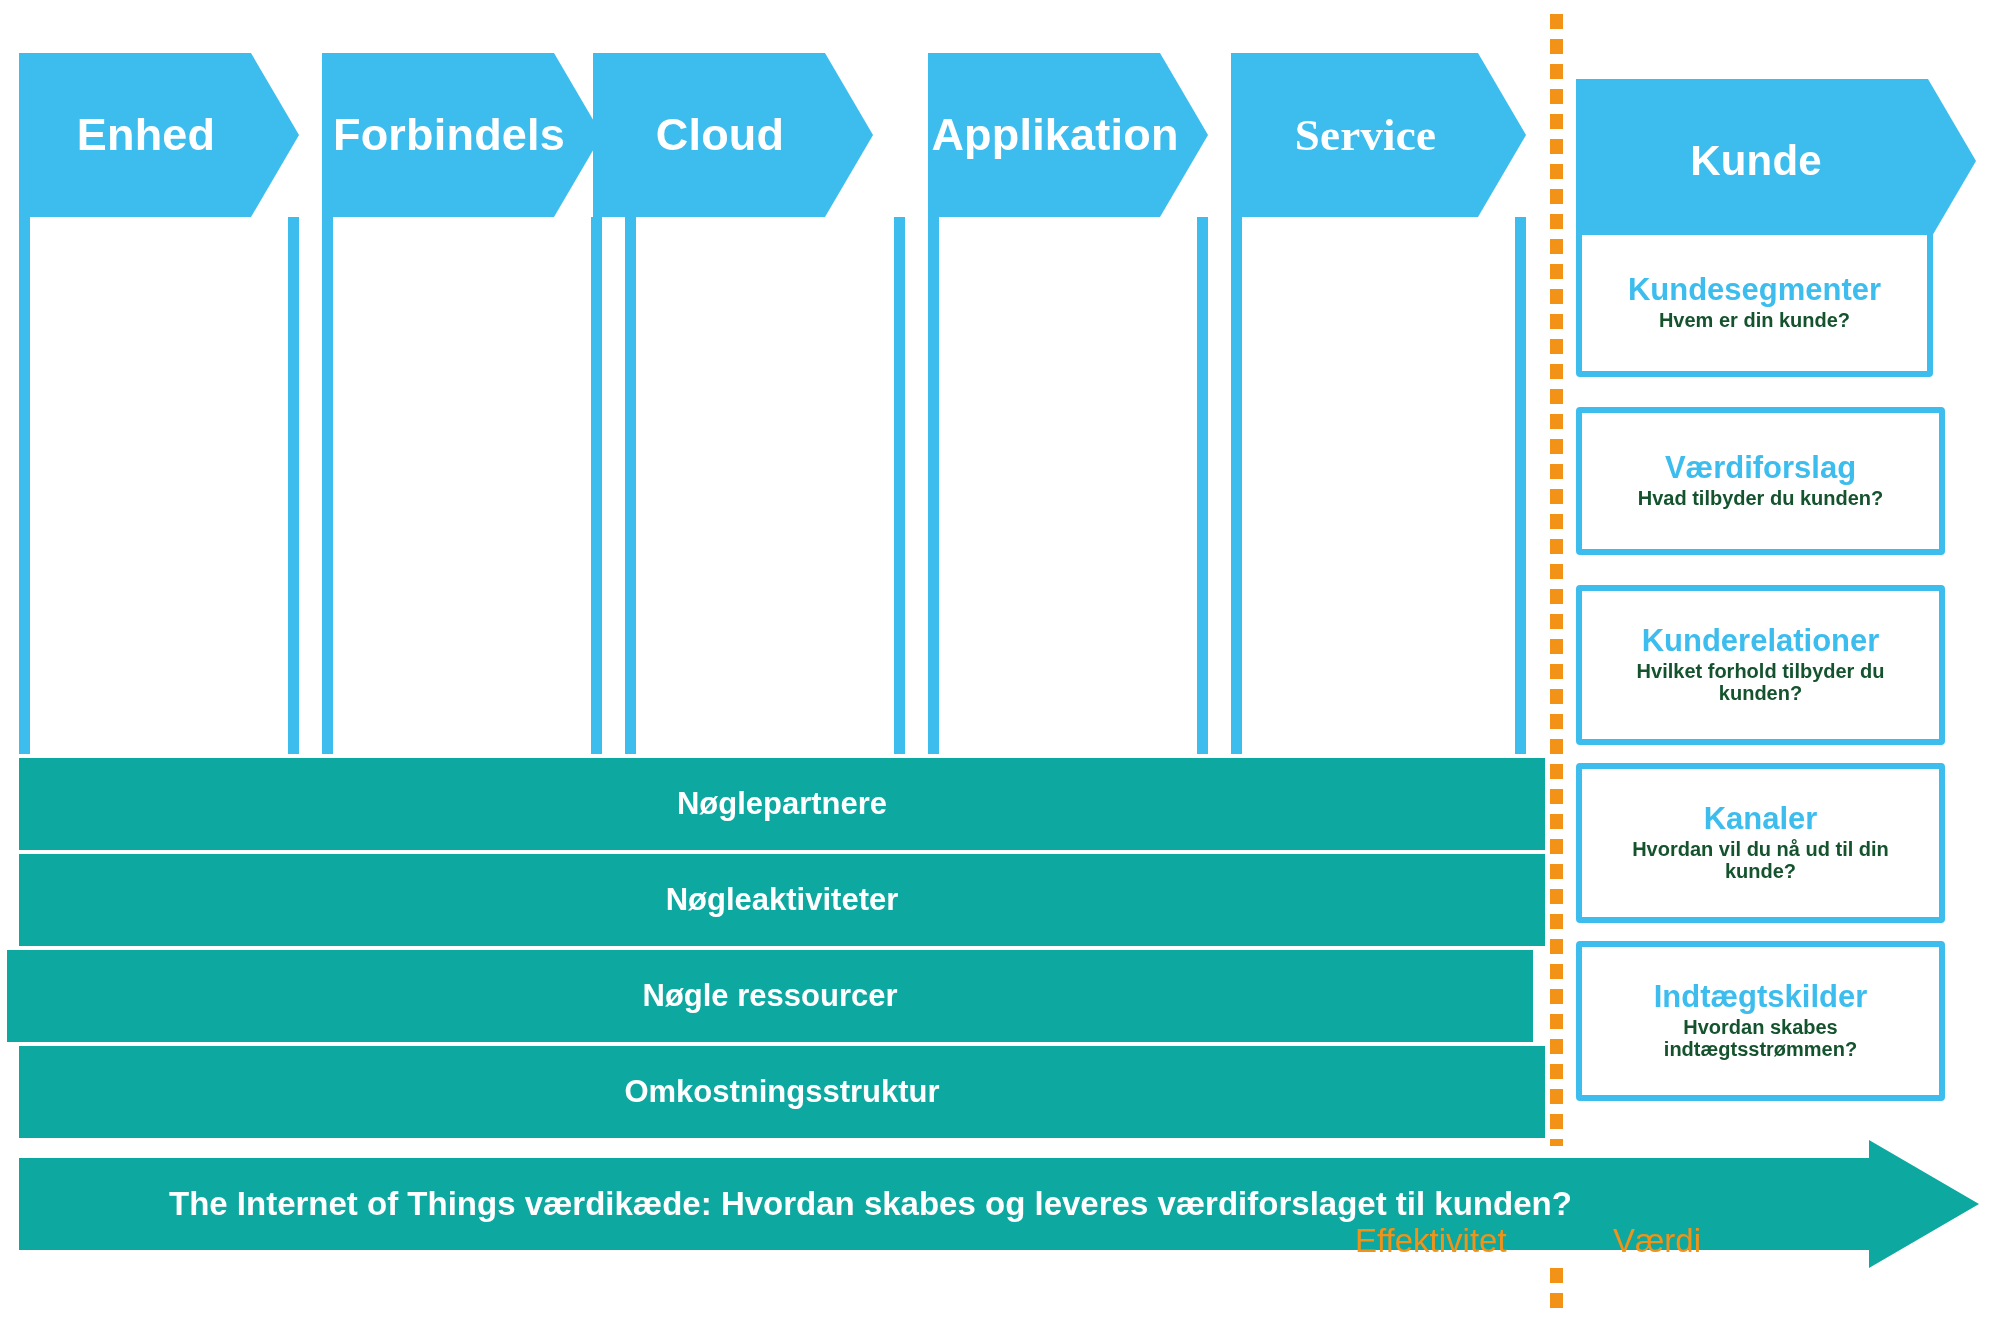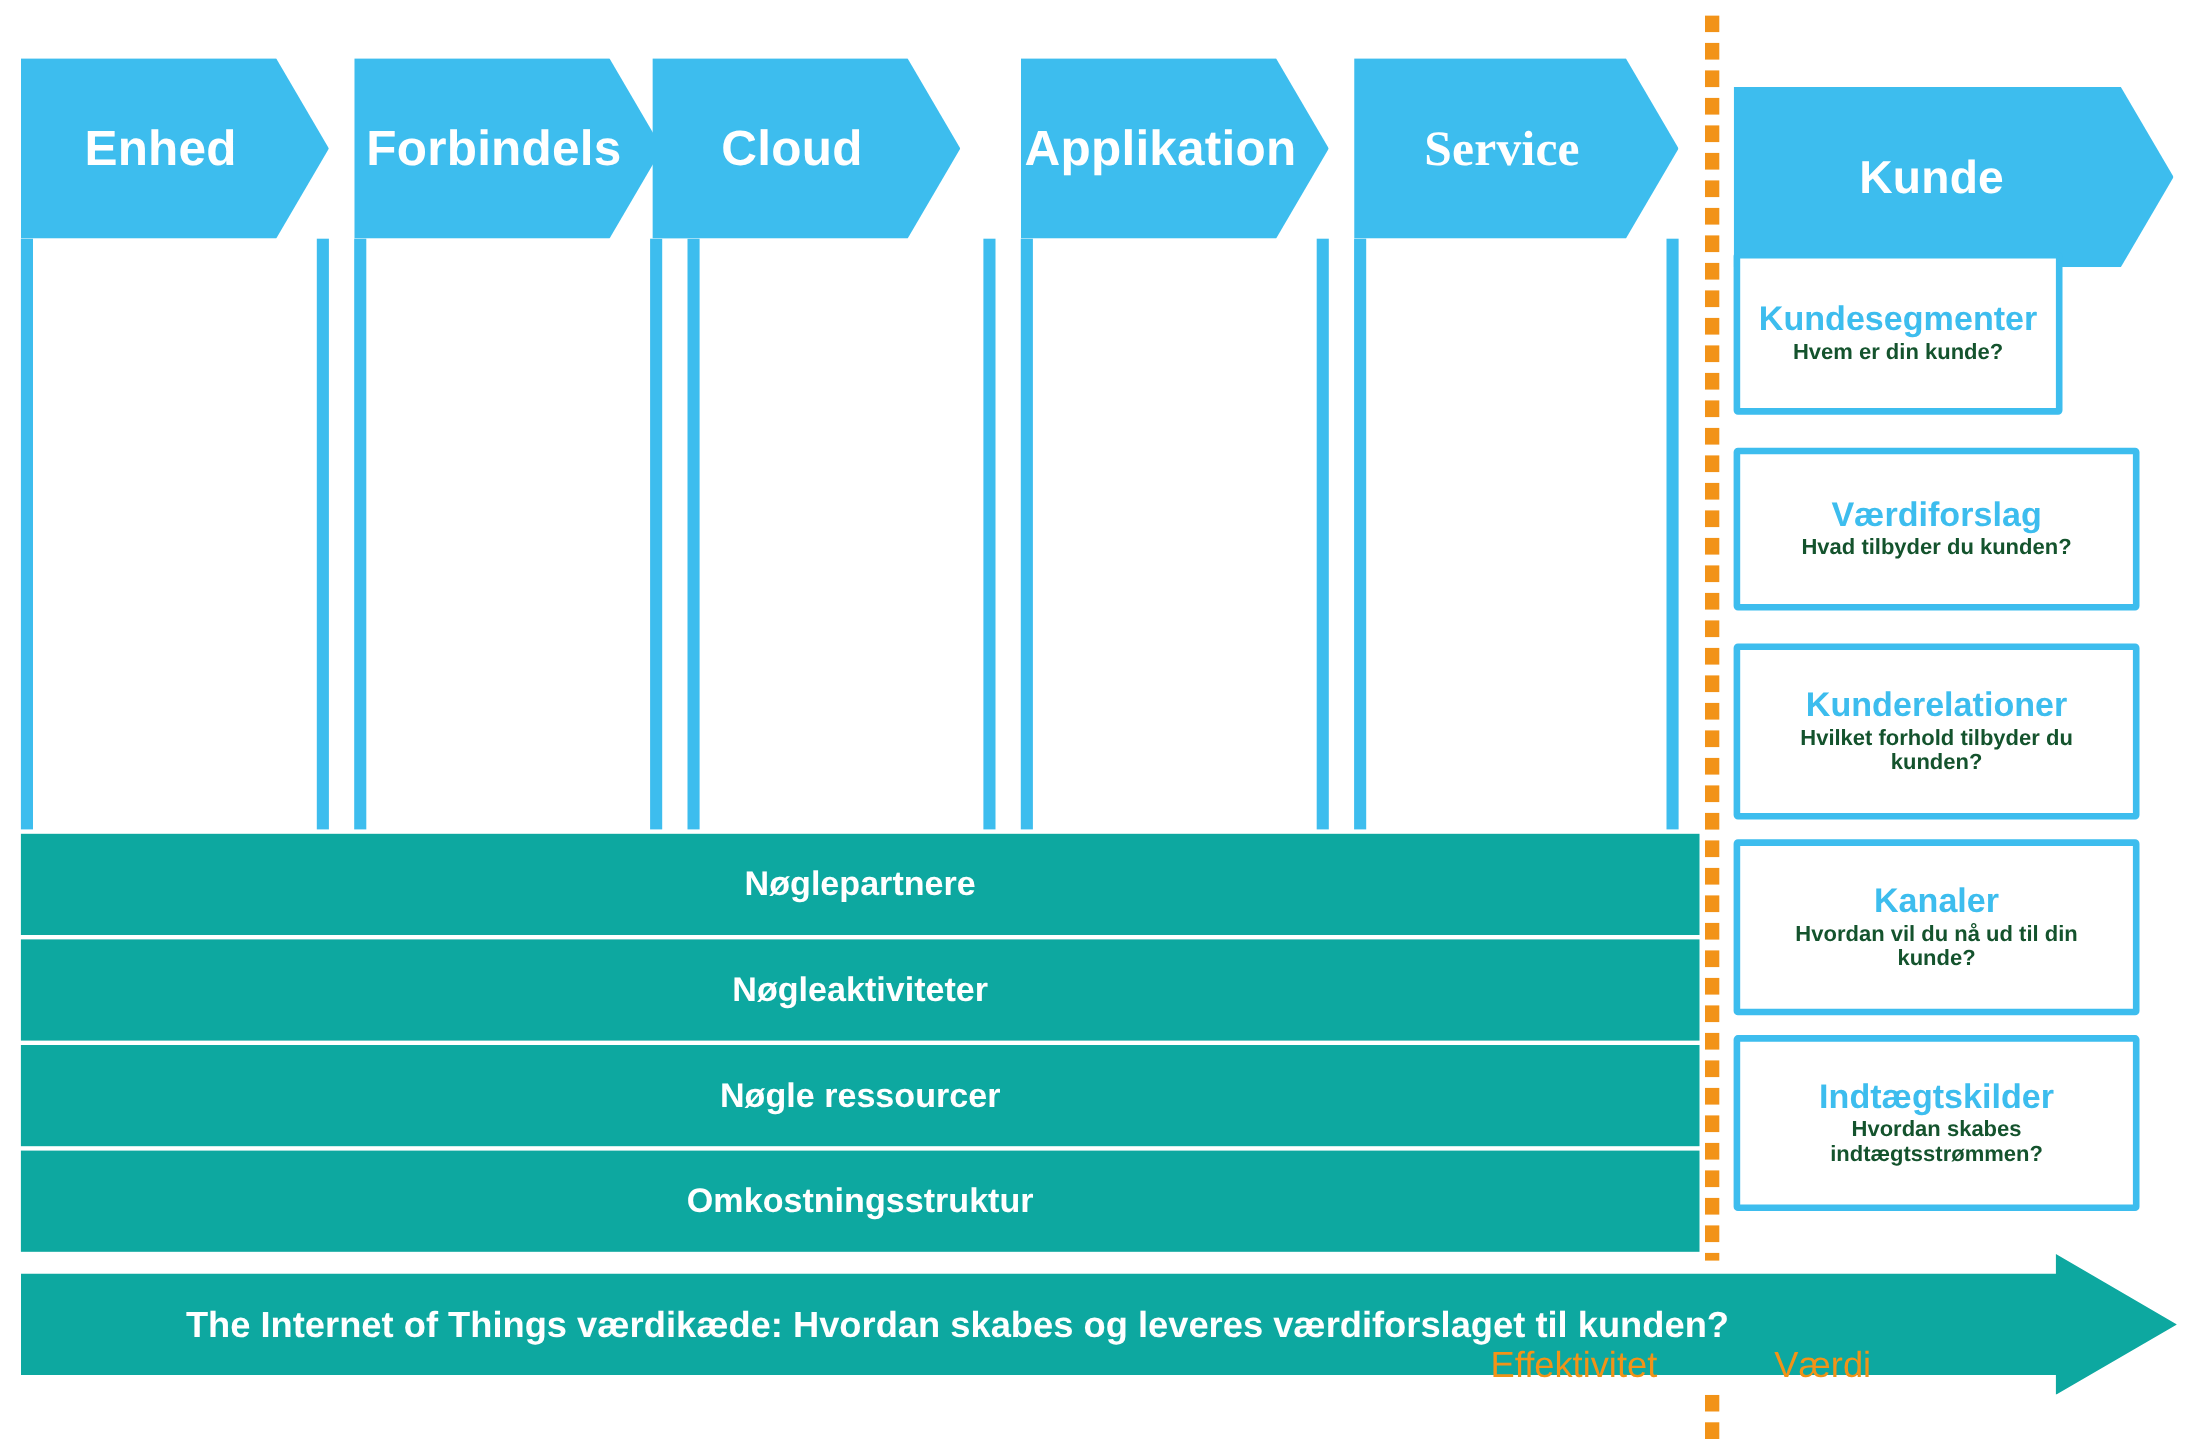--- a/index.html
+++ b/index.html
@@ -154,32 +154,32 @@
   <div class="stage-column" style="left:625px; top:217px; width:280px; height:537px;"></div>
   <div class="stage-column" style="left:928px; top:217px; width:280px; height:537px;"></div>
   <div class="stage-column" style="left:1231px; top:217px; width:295px; height:537px;"></div>
 
   <div class="block-bar" style="left:19px; top:758px; width:1526px; height:92px;">
     <span>Nøglepartnere</span>
   </div>
   <div class="block-bar" style="left:19px; top:854px; width:1526px; height:92px;">
     <span>Nøgleaktiviteter</span>
   </div>
-  <div class="block-bar" style="left:19px; top:950px; width:1526px; height:92px;">
+  <div class="block-bar" style="left:7px; top:950px; width:1526px; height:92px;">
     <span>Nøgle ressourcer</span>
   </div>
   <div class="block-bar" style="left:19px; top:1046px; width:1526px; height:92px;">
     <span>Omkostningsstruktur</span>
   </div>
 
   <div class="value-arrow" style="left:19px; top:1140px; width:1960px; height:128px;">
     <span>The Internet of Things værdikæde: Hvordan skabes og leveres værdiforslaget til kunden?</span>
   </div>
 
-  <div class="kunde-card" style="left:1576px; top:229px; width:299px; height:148px;">
+  <div class="kunde-card" style="left:1576px; top:229px; width:357px; height:148px;">
     <div class="card-title">Kundesegmenter</div>
     <div class="card-question">Hvem er din kunde?</div>
   </div>
 
   <div class="kunde-card" style="left:1576px; top:407px; width:369px; height:148px;">
     <div class="card-title">Værdiforslag</div>
     <div class="card-question">Hvad tilbyder du kunden?</div>
   </div>
 
   <div class="kunde-card" style="left:1576px; top:585px; width:369px; height:160px;">

